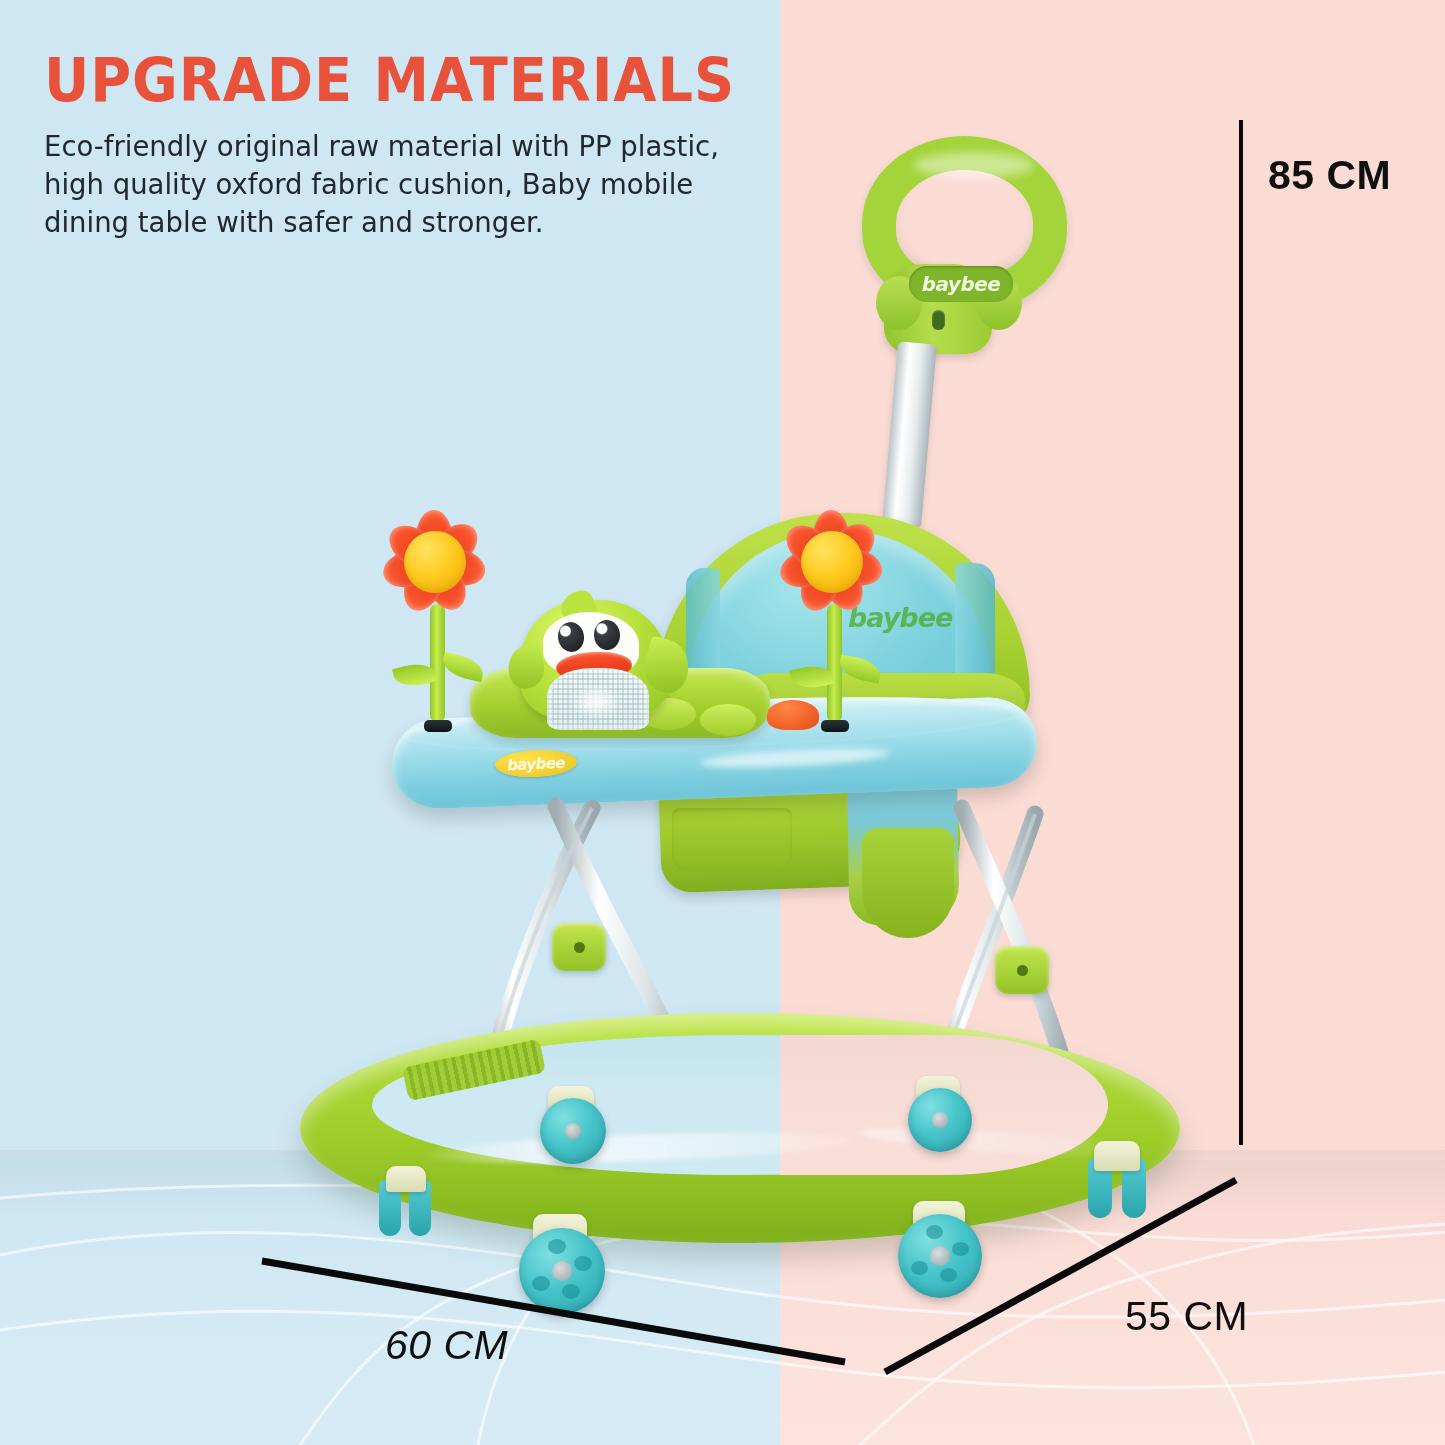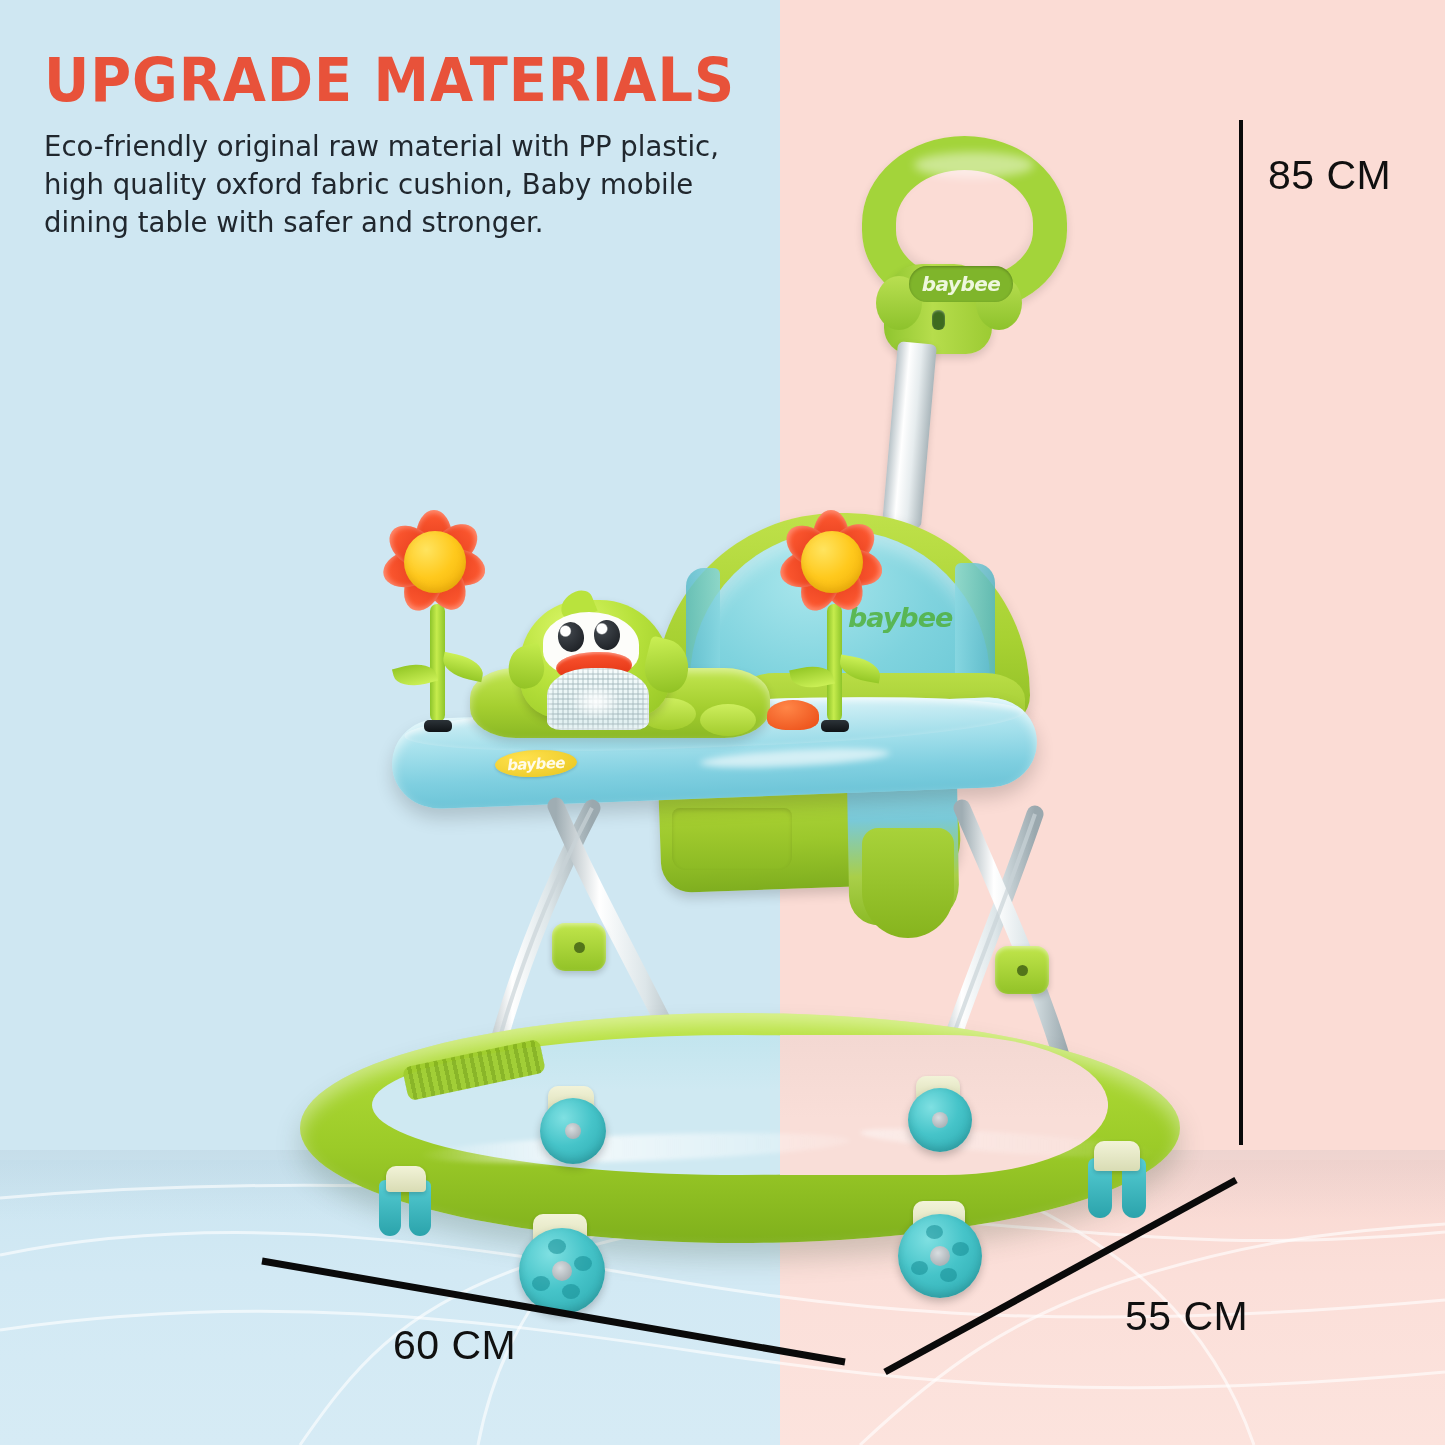--- a/index.html
+++ b/index.html
@@ -45,22 +45,22 @@
     font-size:28.5px; line-height:1.34; color:#20272e;
     font-weight:400;
     transform:scaleX(0.965); transform-origin:left top;
   }
 
   
   .dim-label {
     position:absolute; font-family:"Liberation Sans", sans-serif;
     font-size:41px; color:#101010; letter-spacing:0.5px; white-space:nowrap;
   }
-  #dim-85 { left:1268px; top:152px; }
-  #dim-60 { left:393px;  top:1322px; }
+  #dim-85 { left:1268px; top:152px;font-weight:bold; }
+  #dim-60 { left:385px;  top:1322px;font-style:italic; }
   #dim-55 { left:1125px; top:1281px;margin-top:12px; }
 
   .dim-line { position:absolute; background:#0a0a0a; }
   #line-85 { left:1239px; top:120px; width:4px; height:1025px; }
 
   svg.dimsvg { position:absolute; inset:0; width:1445px; height:1445px; pointer-events:none; }
 
   
   #product { position:absolute; left:0; top:8px; width:1398px; height:1445px; }
 

